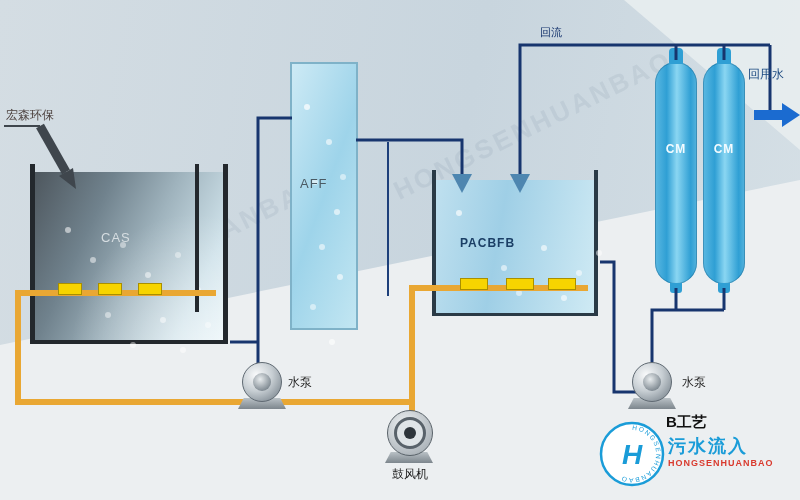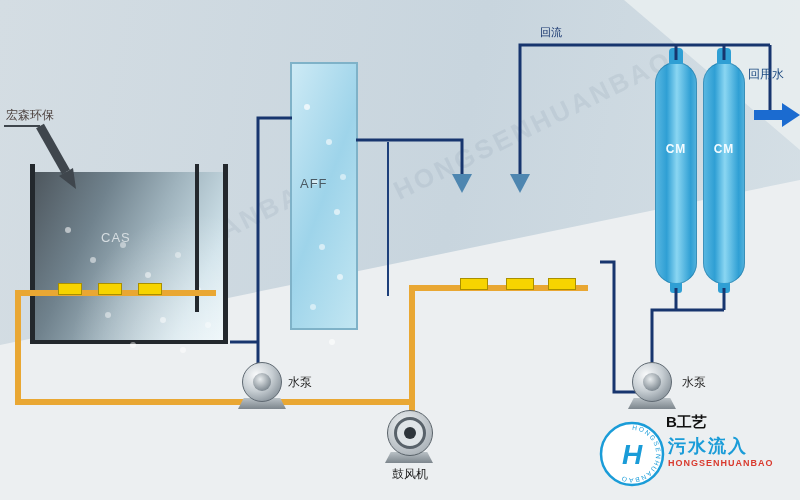--- a/index.html
+++ b/index.html
@@ -110,20 +110,26 @@
       <span class="unit-label cas-label">CAS</span>
     </div>
     <div class="cas-baffle"></div>
   </div>
 
   <div class="aff-column">
     <span class="bubbles bub-aff"></span>
     <span class="unit-label aff-label">AFF</span>
   </div>
 
+  <div class="pacbfb-tank">
+    <div class="pacbfb-water">
+      <span class="bubbles bub-pac"></span>
+      <span class="unit-label pacbfb-label">PACBFB</span>
+    </div>
+  </div>
 
   <div class="cm" style="left:655px;">
     <div class="cap"></div>
     <div class="nozzle"></div>
     <div class="cm-label">CM</div>
   </div>
   <div class="cm" style="left:703px;">
     <div class="cap"></div>
     <div class="nozzle"></div>
     <div class="cm-label">CM</div>

